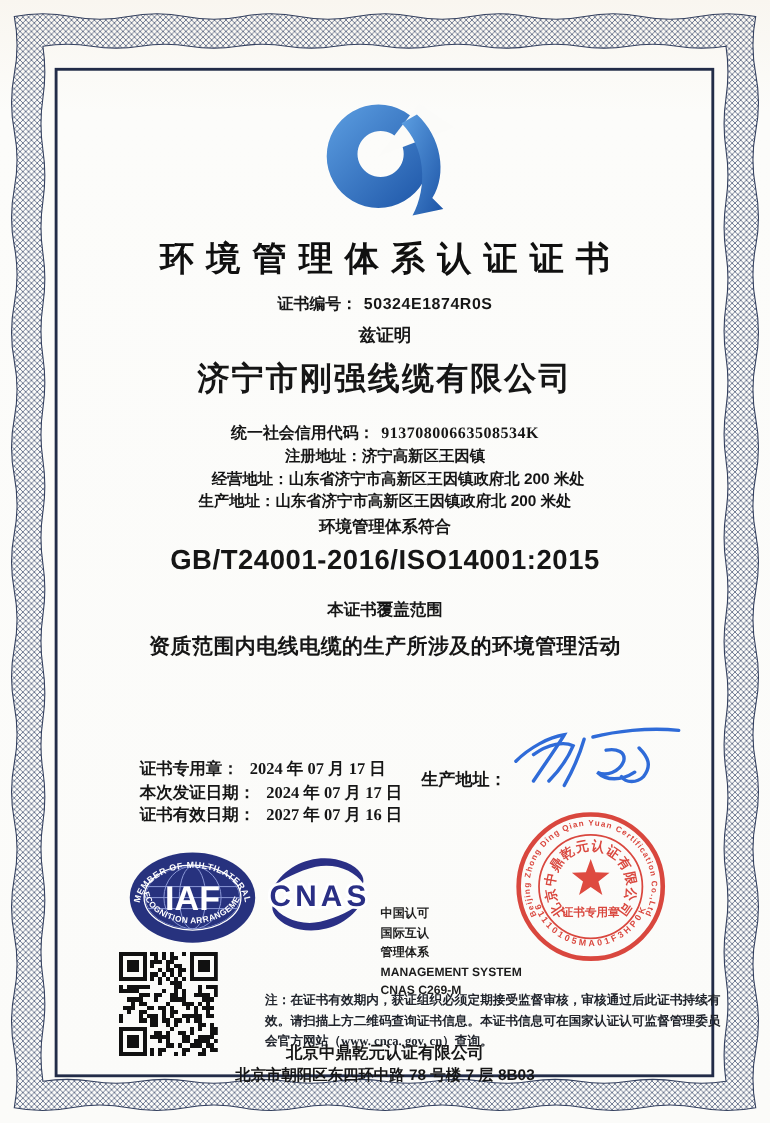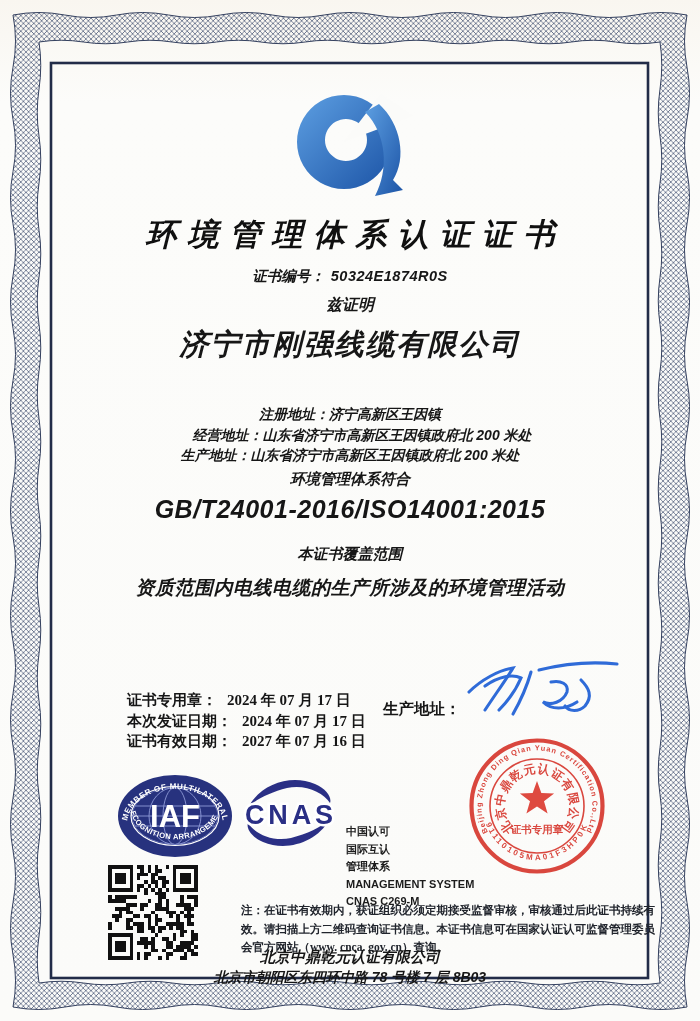--- a/index.html
+++ b/index.html
@@ -1,21 +1,21 @@
 <!DOCTYPE html>
 <html><head>
 <meta charset="utf-8">
 <style>
   html,body{margin:0;padding:0;}
   body{width:700px;height:1021px;overflow:hidden;background:#fff;}
   .page{position:relative;width:700px;height:1021px;
     background:linear-gradient(180deg,#f9f6f0 0%,#fcfcfa 10%,#fbfbf9 100%);
     font-family:"Liberation Sans",sans-serif;color:#161616;}
   .abs{position:absolute;}
-  .centered{left:50px;width:600px;text-align:center;font-style:italic;}
+  .centered{left:50px;width:600px;text-align:center;}
   svg{display:block;}
   .title{top:214px;font-size:31px;font-weight:600;letter-spacing:11px;text-indent:11px;color:#101010;}
   .certno{top:267px;font-size:14.5px;font-weight:600;}
   .certno .num{font-family:"Liberation Sans",sans-serif;letter-spacing:.5px;margin-left:6px;}
   .certify{top:295px;font-size:16px;font-weight:600;}
   .company{top:325px;font-size:29px;font-weight:600;letter-spacing:2px;}
   .credit{top:384px;font-size:14.5px;font-weight:600;font-family:"Liberation Serif",serif;}
   .credit .num{margin-left:6px;letter-spacing:.5px;}
   .addr{font-size:14px;font-weight:700;}
   .addr1{top:406px;} .addr2{top:427px;padding-left:12px;} .addr3{top:447px;}
@@ -60,20 +60,23 @@
     <polygon points="57,56 94,8 126,30" fill="#fbfbf9"></polygon>
     <path d="M92,18 C114,38 120,72 106,94 L116,104 L88,110 C102,84 100,48 78,26 Z" fill="url(#lg)"></path>
   </svg>
 
   <div class="abs centered title">环境管理体系认证证书</div>
   <div class="abs centered certno">
     <span>证书编号：</span><span class="num">50324E1874R0S</span>
   </div>
   <div class="abs centered certify">兹证明</div>
   <div class="abs centered company">济宁市刚强线缆有限公司</div>
+  <div class="abs centered credit">
+    <span>统一社会信用代码：</span><span class="num">91370800663508534K</span>
+  </div>
   <div class="abs centered addr addr1">注册地址：济宁高新区王因镇</div>
   <div class="abs centered addr addr2">经营地址：山东省济宁市高新区王因镇政府北 200 米处</div>
   <div class="abs centered addr addr3">生产地址：山东省济宁市高新区王因镇政府北 200 米处</div>
   <div class="abs centered conform">环境管理体系符合</div>
   <div class="abs centered standard">GB/T24001-2016/ISO14001:2015</div>
   <div class="abs centered scopelabel">本证书覆盖范围</div>
   <div class="abs centered scope">资质范围内电线电缆的生产所涉及的环境管理活动</div>
 
   <div class="abs dates">
     <div class="date-row">

